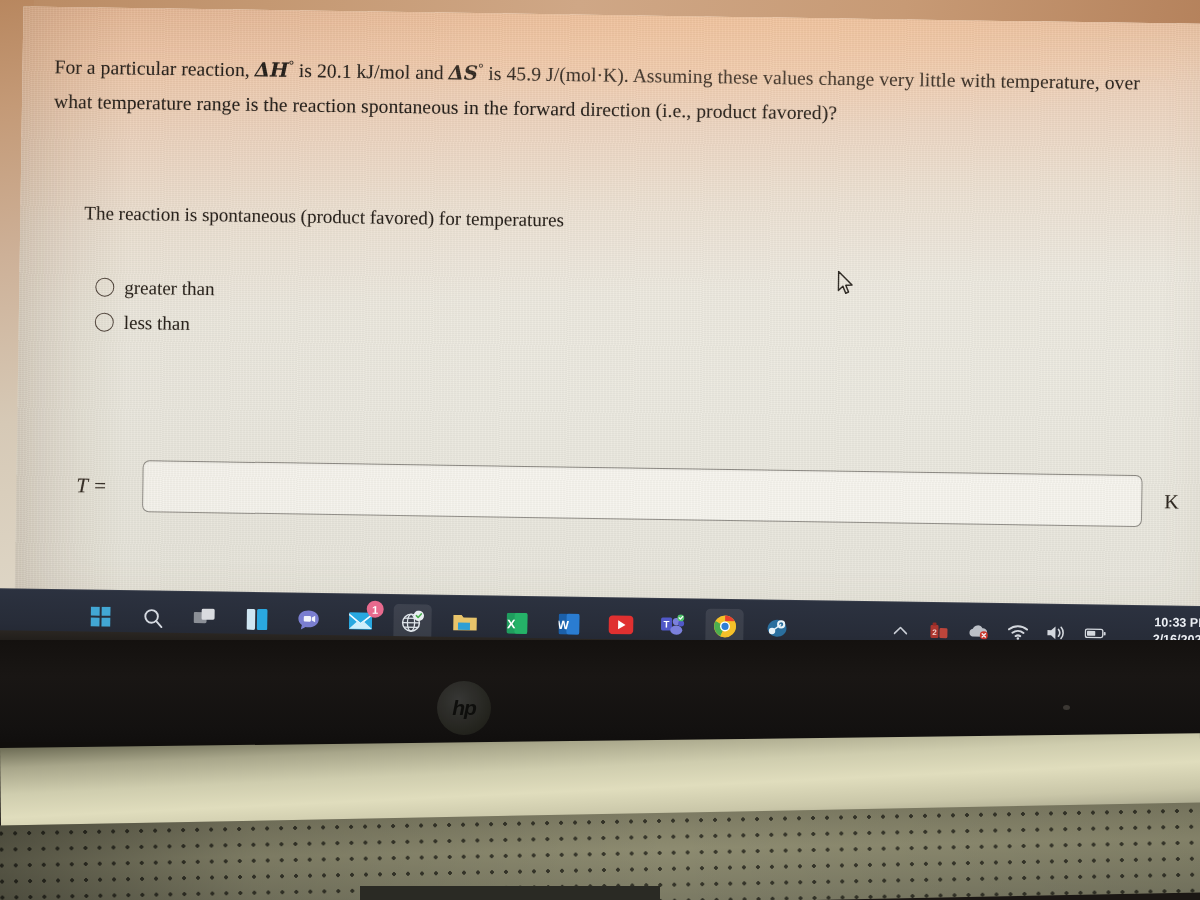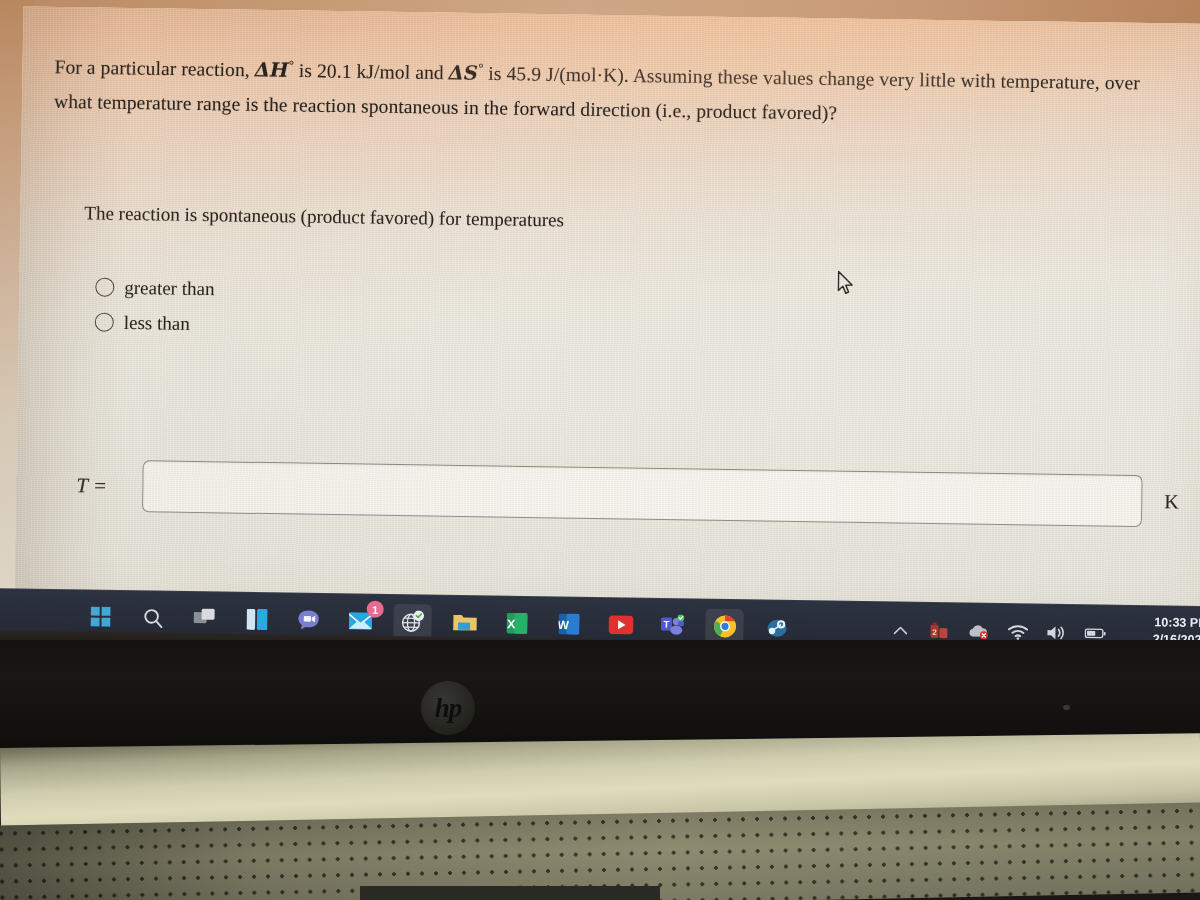--- a/index.html
+++ b/index.html
@@ -172,26 +172,26 @@
   .bezel {
     position:absolute; left:0; top:640px; width:1200px; height:122px;
     background:linear-gradient(180deg,#14110f 0%,#191614 30%,#131110 72%,#0d0b0a 100%);
   }
   .bezel-skew {
     position:absolute; left:-10px; top:630px; width:1230px; height:26px;
     background:linear-gradient(180deg,#2a2622 0%,#14120f 100%);
     transform:rotate(0.85deg); transform-origin:0 0;
   }
   .hp-logo {
-    position:absolute; left:421px; top:681px;
+    position:absolute; left:437px; top:681px;
     width:54px; height:54px; border-radius:50%;
     background:radial-gradient(circle at 40% 35%, #3a3a38, #25251f 70%, #1a1a16 100%);
     display:flex; align-items:center; justify-content:center;
-    font-family:Liberation Serif, serif; font-style:italic; font-weight:bold;
-    font-size:27px; color:#0e0e0c; letter-spacing:-1px;
+    font-family:Liberation Sans, sans-serif; font-style:italic; font-weight:bold;
+    font-size:21px; color:#0e0e0c; letter-spacing:-1px;
     opacity:.92;
   }
   .bezel-dot {
     position:absolute; left:1063px; top:705px; width:7px; height:5px;
     border-radius:50%; background:#4b4742; opacity:.7;
   }
 
   
   .hinge {
     position:absolute; left:0; top:748px; width:1200px; height:104px;

